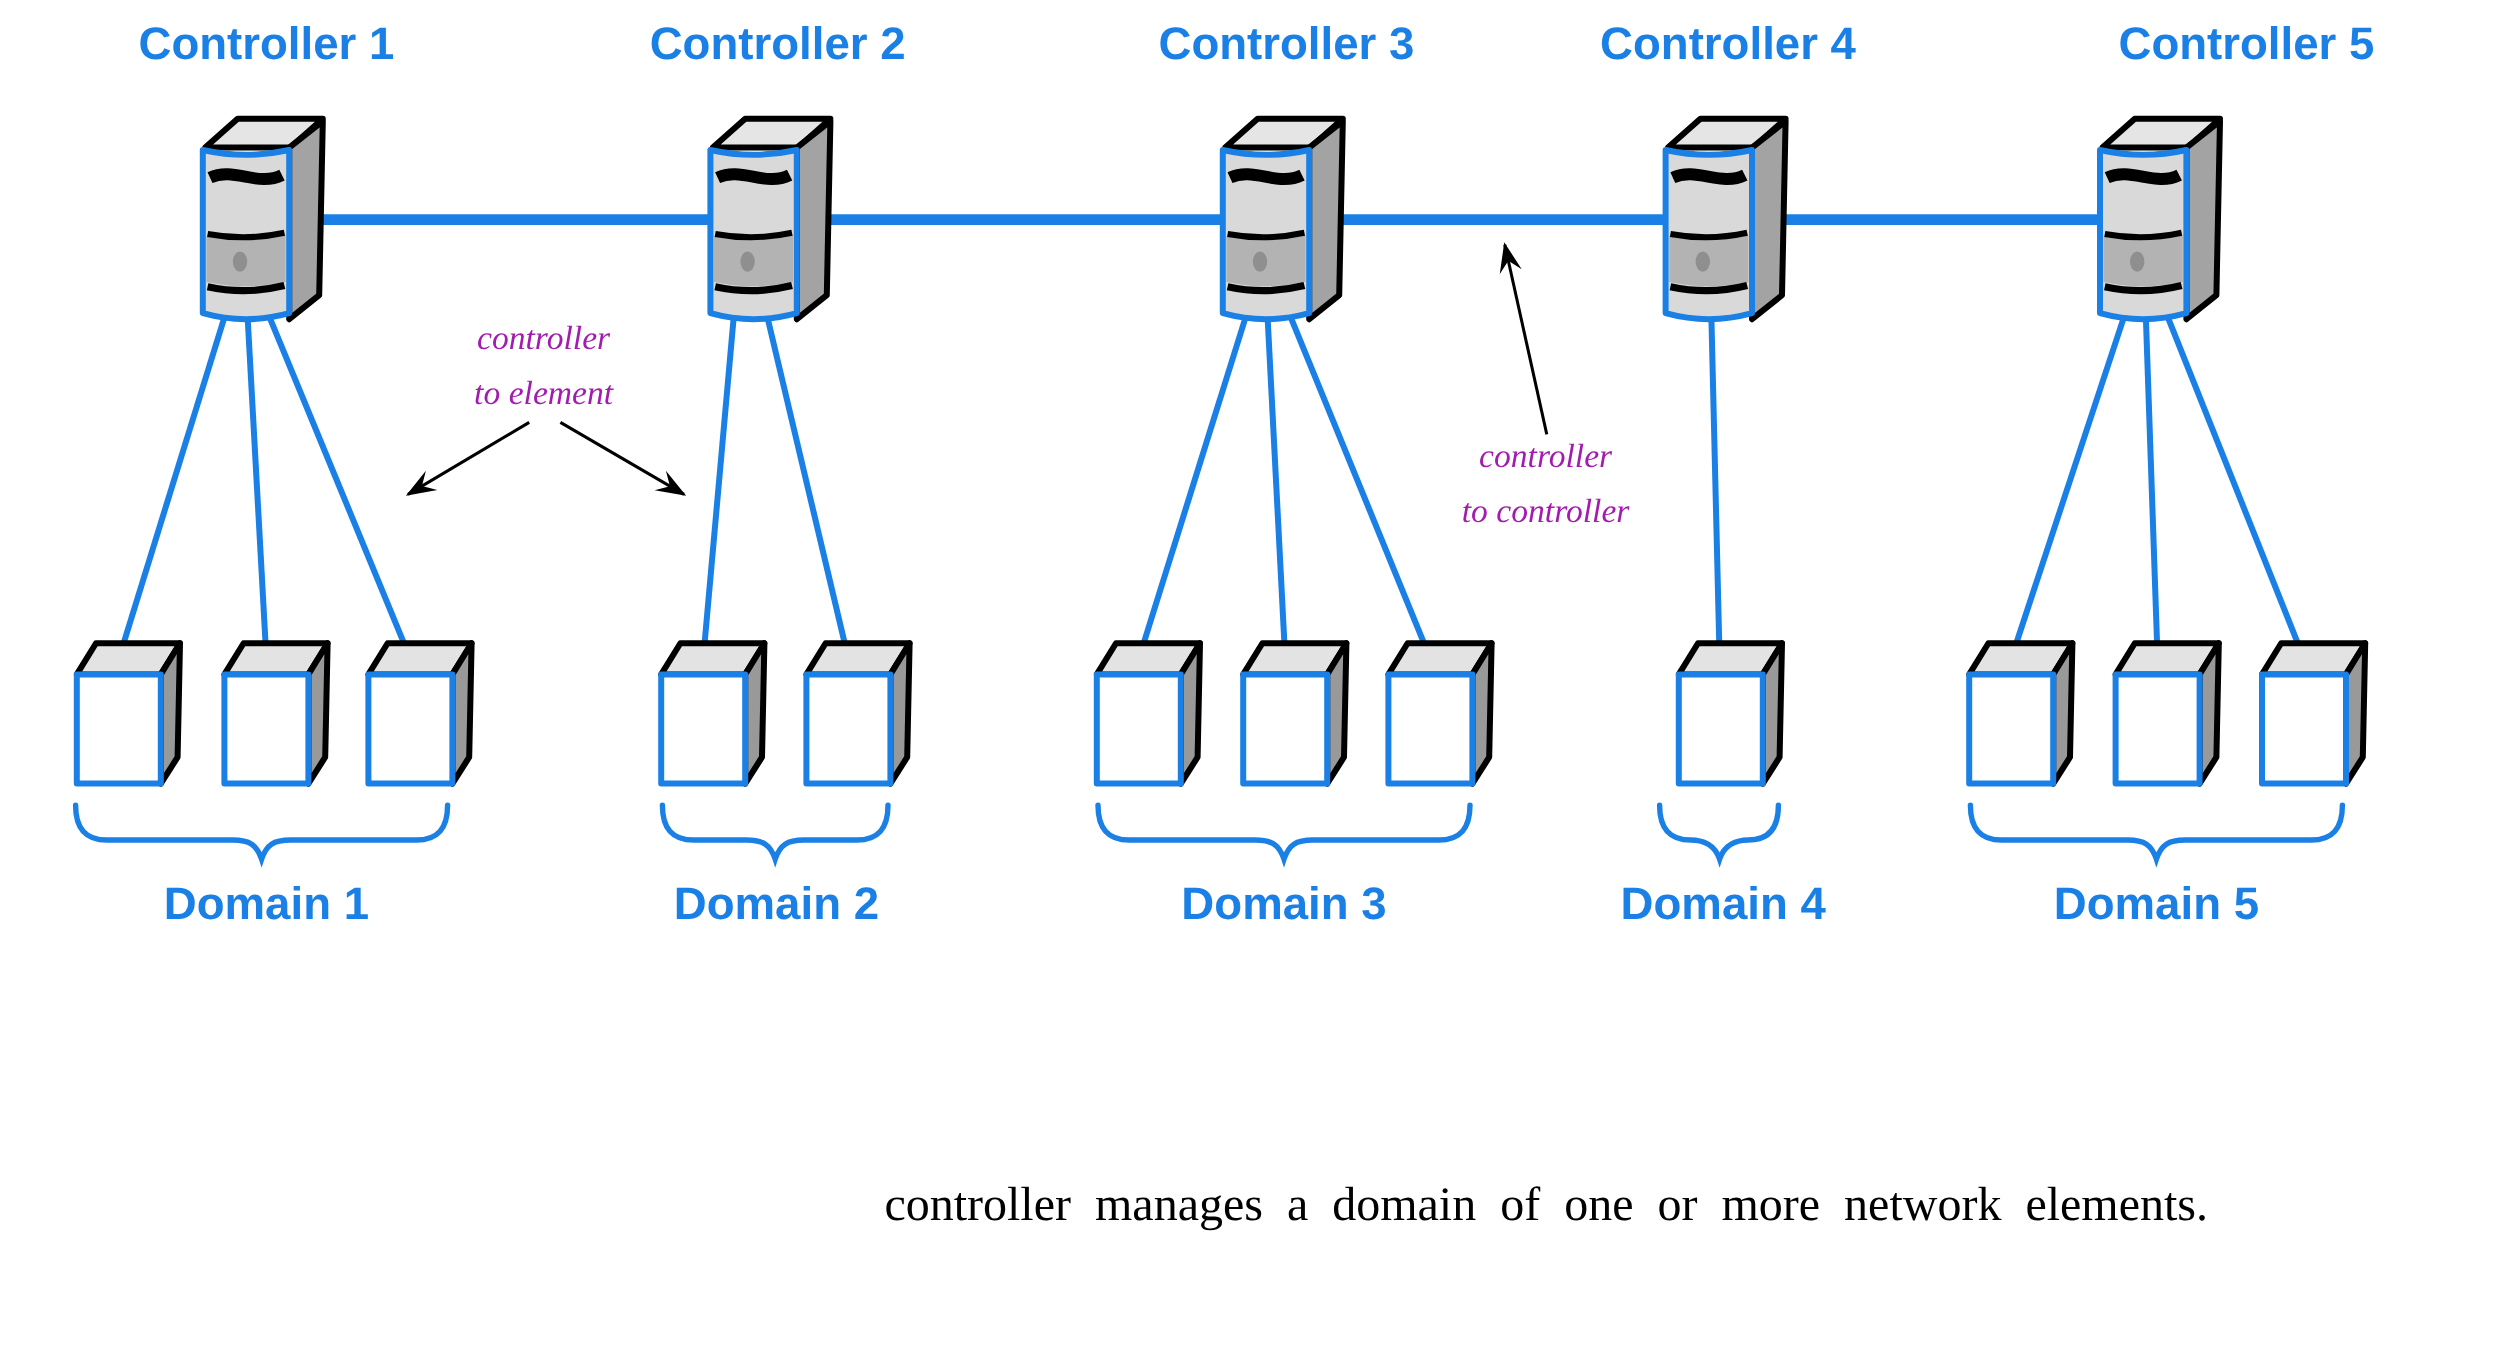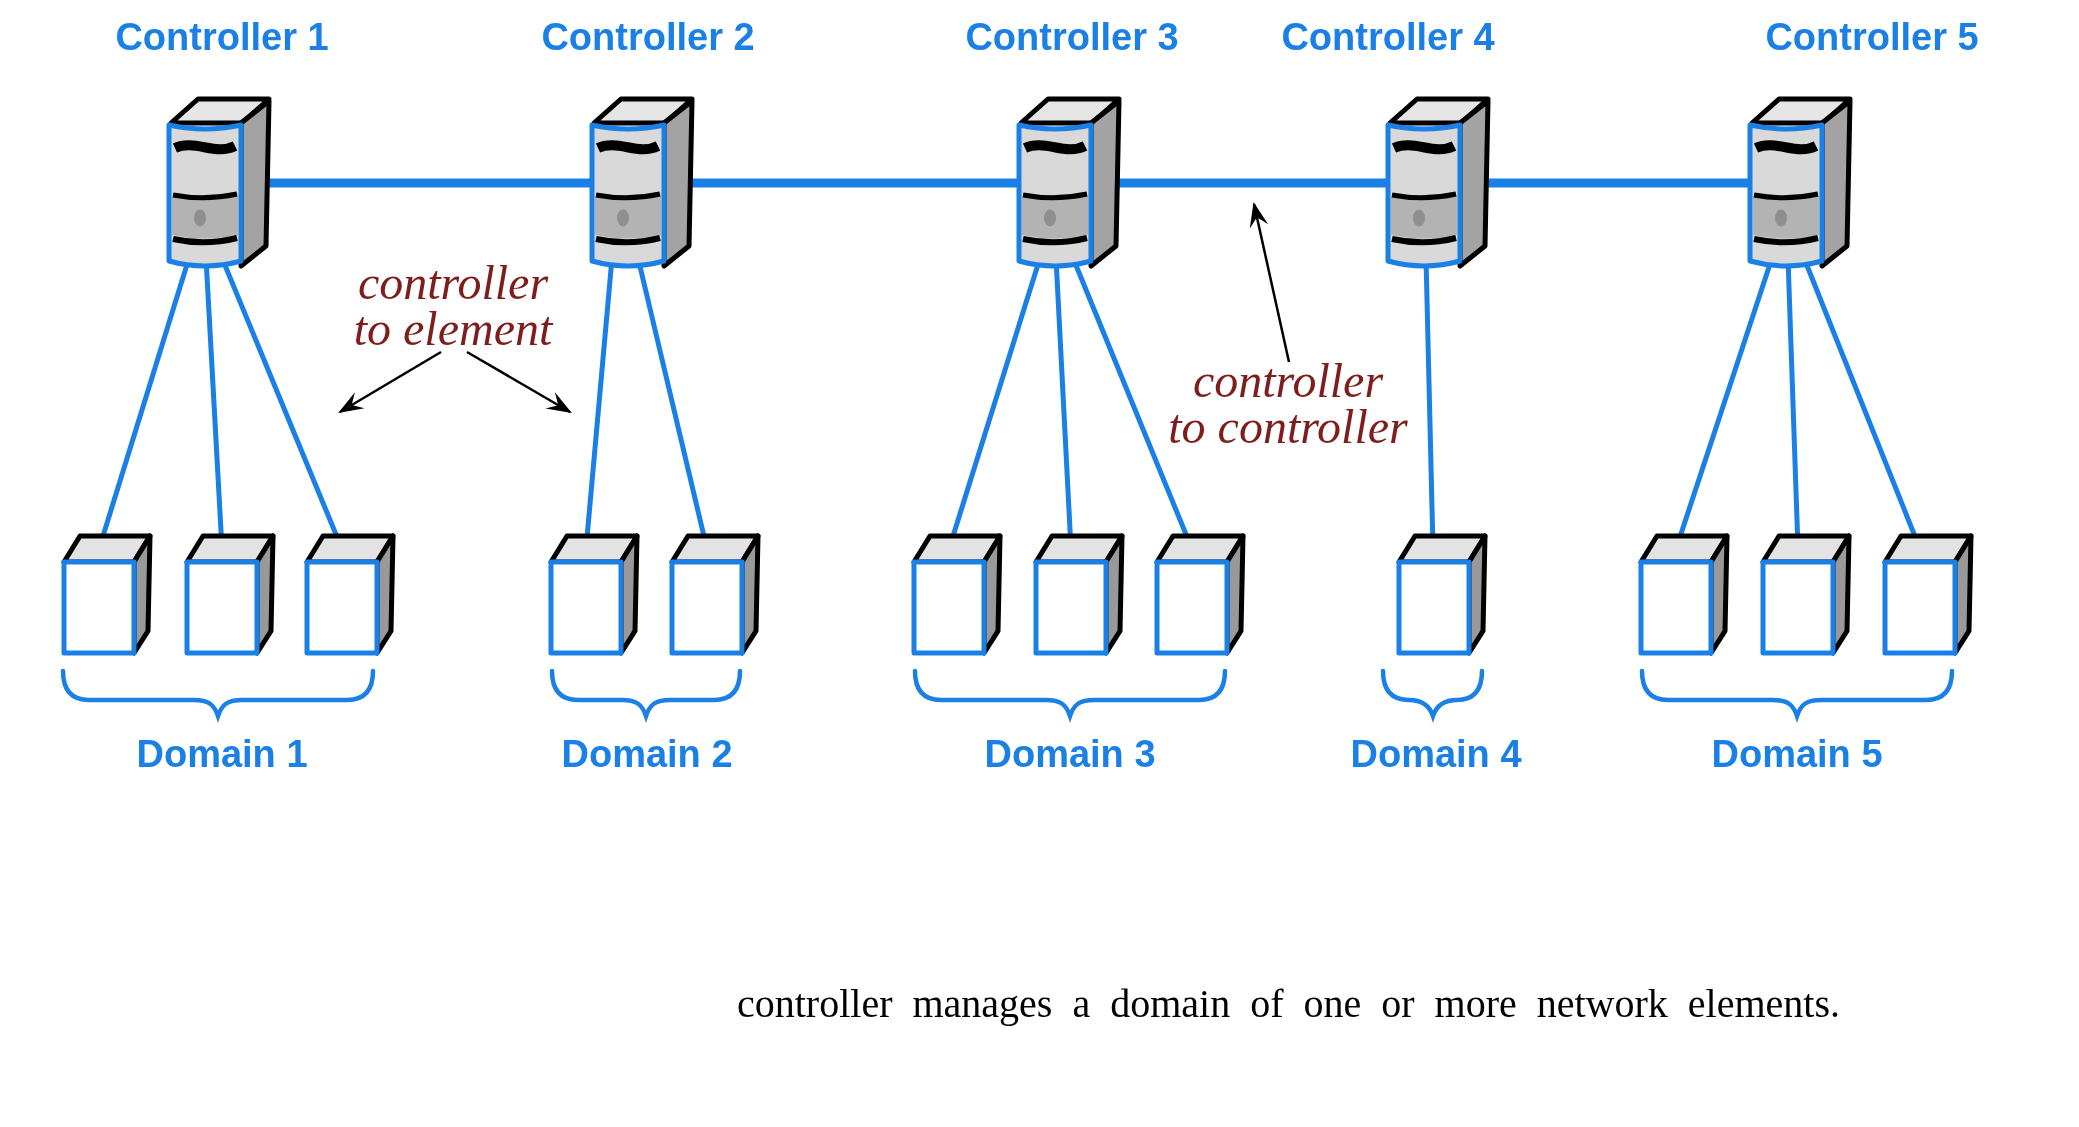--- a/index.html
+++ b/index.html
@@ -17,21 +17,21 @@
   .ctrl-label,.domain-label{
     position:absolute;transform:translateX(-50%);
     color:var(--blue,#1a80e6);font-weight:bold;font-size:38px;white-space:nowrap;
   }
   .ctrl-label{top:16px;}
   .domain-label{top:733px;}
 
   .anno{
     position:absolute;transform:translateX(-50%);
     font-family:"Liberation Serif",serif;font-style:italic;
-    font-size:48px;line-height:46px;color:#7f1d1d;text-align:center;white-space:nowrap;
+    font-size:28px;line-height:46px;color:#a21caf;text-align:center;white-space:nowrap;
   }
   .anno span{display:block;}
 
   .caption{
     position:absolute;left:240px;top:972px;width:1600px;
     font-family:"Liberation Serif",serif;font-size:40px;color:#000;line-height:52px;
   }
   .cap1{text-align:justify;text-align-last:justify;white-space:nowrap;}
   .capbold{font-weight:bold;margin-right:22px;}
   .cap2{text-align:right;word-spacing:10px;margin-top:6px;white-space:nowrap;}
@@ -120,21 +120,21 @@
     <path class="brace" d="M 1642,671 C 1642,690 1650,700 1668,700 L 1773,700 C 1787,700 1793,704 1797,716 C 1801,704 1807,700 1821,700 L 1926,700 C 1944,700 1952,690 1952,671"></path>
 
     <line class="arrow" marker-end="url(#ah)" x1="441" y1="352" x2="340" y2="412"></line>
     <line class="arrow" marker-end="url(#ah)" x1="467" y1="352" x2="570" y2="412"></line>
     <line class="arrow" marker-end="url(#ah)" x1="1289" y1="362" x2="1254" y2="204"></line>
   </svg>
 
   <div class="ctrl-label" style="left:222px">Controller 1</div>
   <div class="ctrl-label" style="left:648px">Controller 2</div>
   <div class="ctrl-label" style="left:1072px">Controller 3</div>
-  <div class="ctrl-label" style="left:1388px">Controller 4</div>
+  <div class="ctrl-label" style="left:1440px">Controller 4</div>
   <div class="ctrl-label" style="left:1872px">Controller 5</div>
 
   <div class="domain-label" style="left:222px">Domain 1</div>
   <div class="domain-label" style="left:647px">Domain 2</div>
   <div class="domain-label" style="left:1070px">Domain 3</div>
   <div class="domain-label" style="left:1436px">Domain 4</div>
   <div class="domain-label" style="left:1797px">Domain 5</div>
 
   <div class="anno" style="left:453px;top:260px">
     <span>controller</span>

